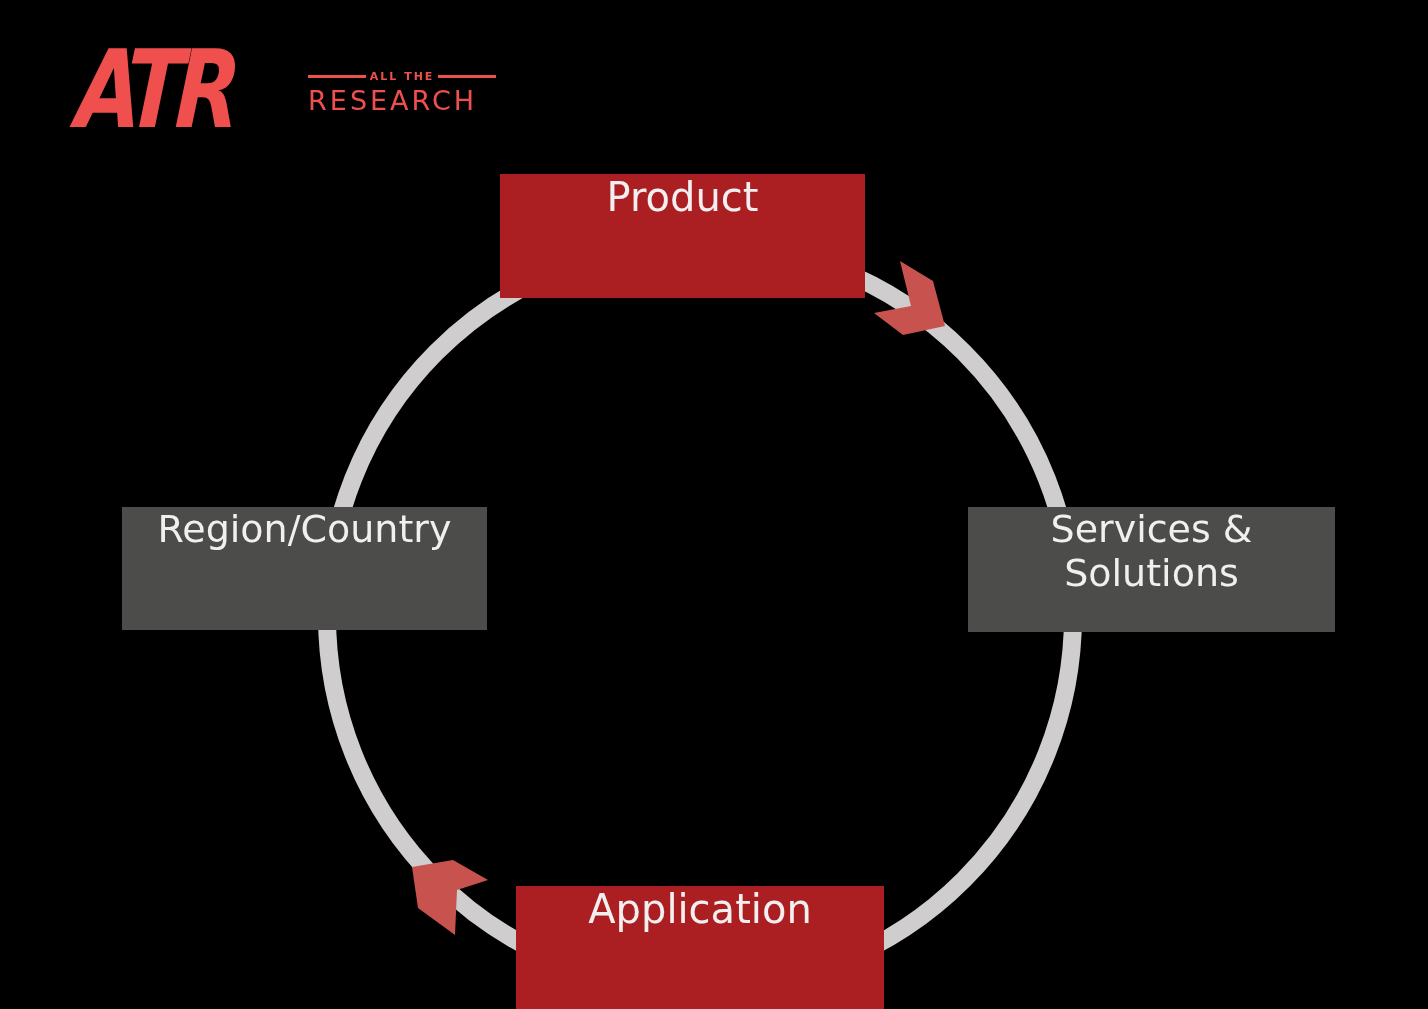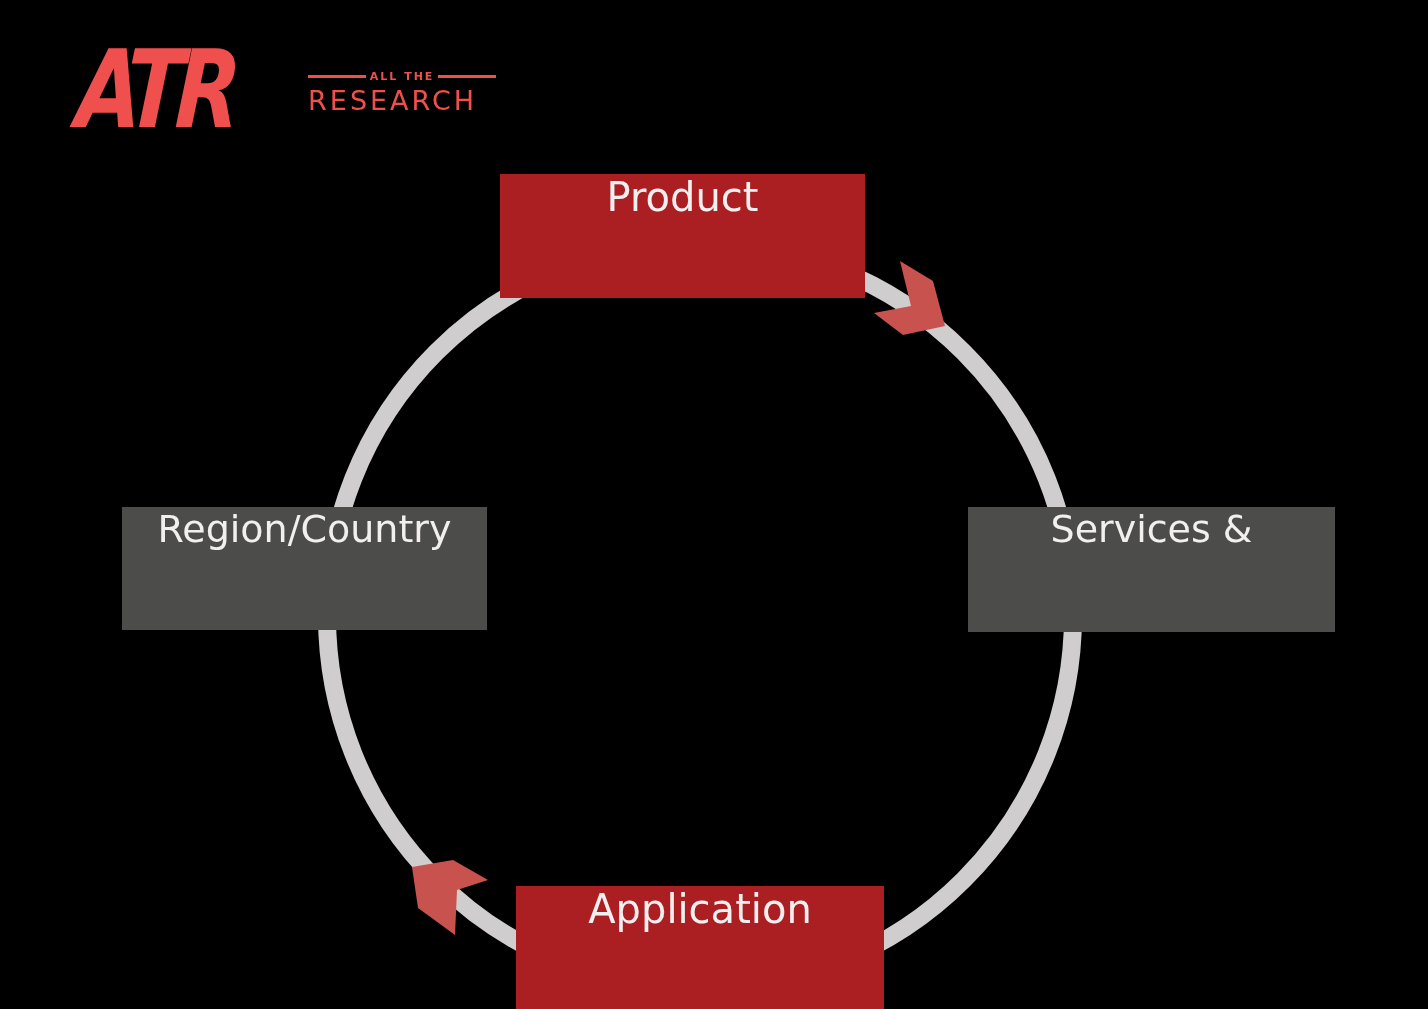--- a/index.html
+++ b/index.html
@@ -115,20 +115,21 @@
     <polygon points="412,867 453,860 488,880 457,890 455,935 418,908" fill="#C8534E"></polygon>
   </svg>
 
   <div class="node node-primary node-product">
     <span class="label">Product</span>
   </div>
 
   <div class="node node-secondary node-services">
     <span class="label">
       <span style="display:block;">Services &amp;</span>
+      <span style="display:block;">Solutions</span>
     </span>
   </div>
 
   <div class="node node-secondary node-region">
     <span class="label">Region/Country</span>
   </div>
 
   <div class="node node-primary node-application">
     <span class="label">Application</span>
   </div>

